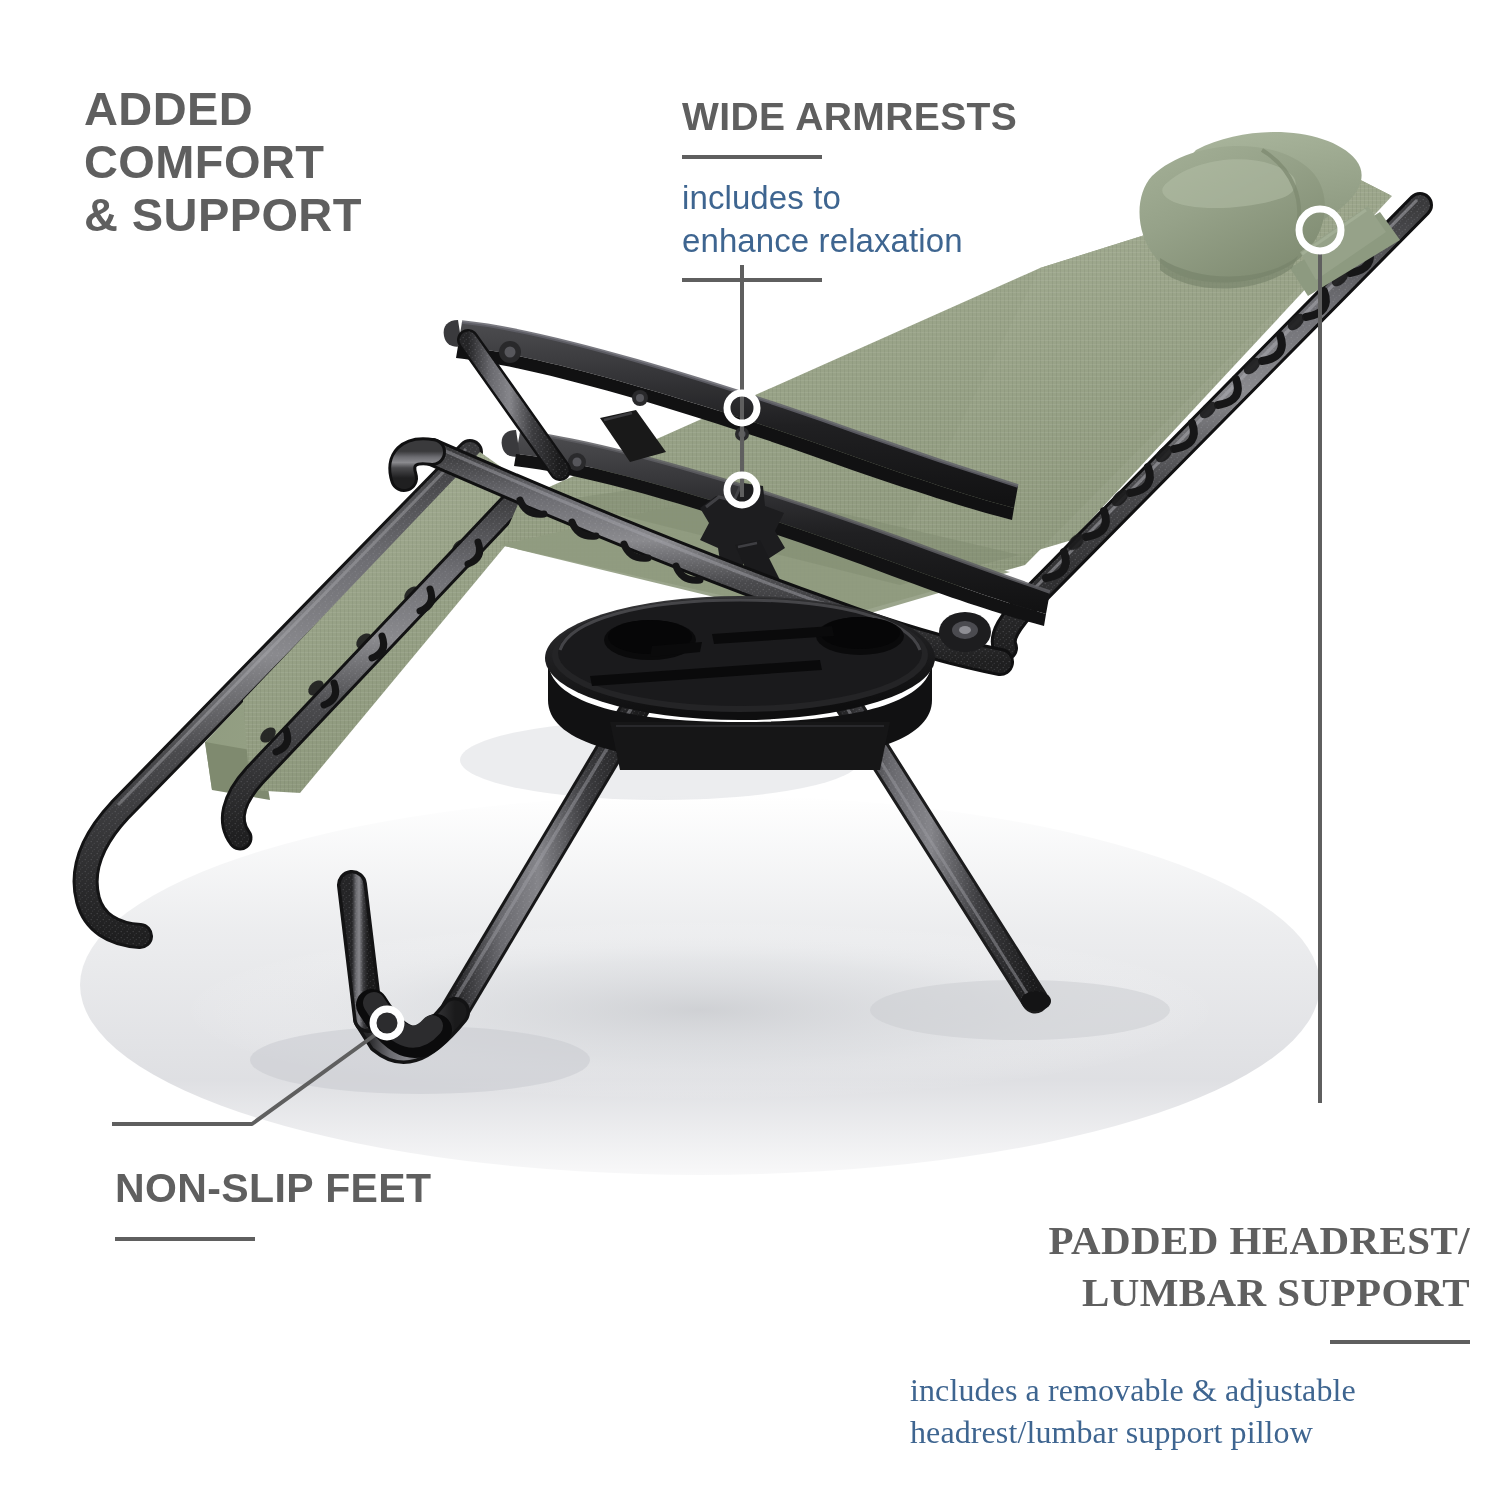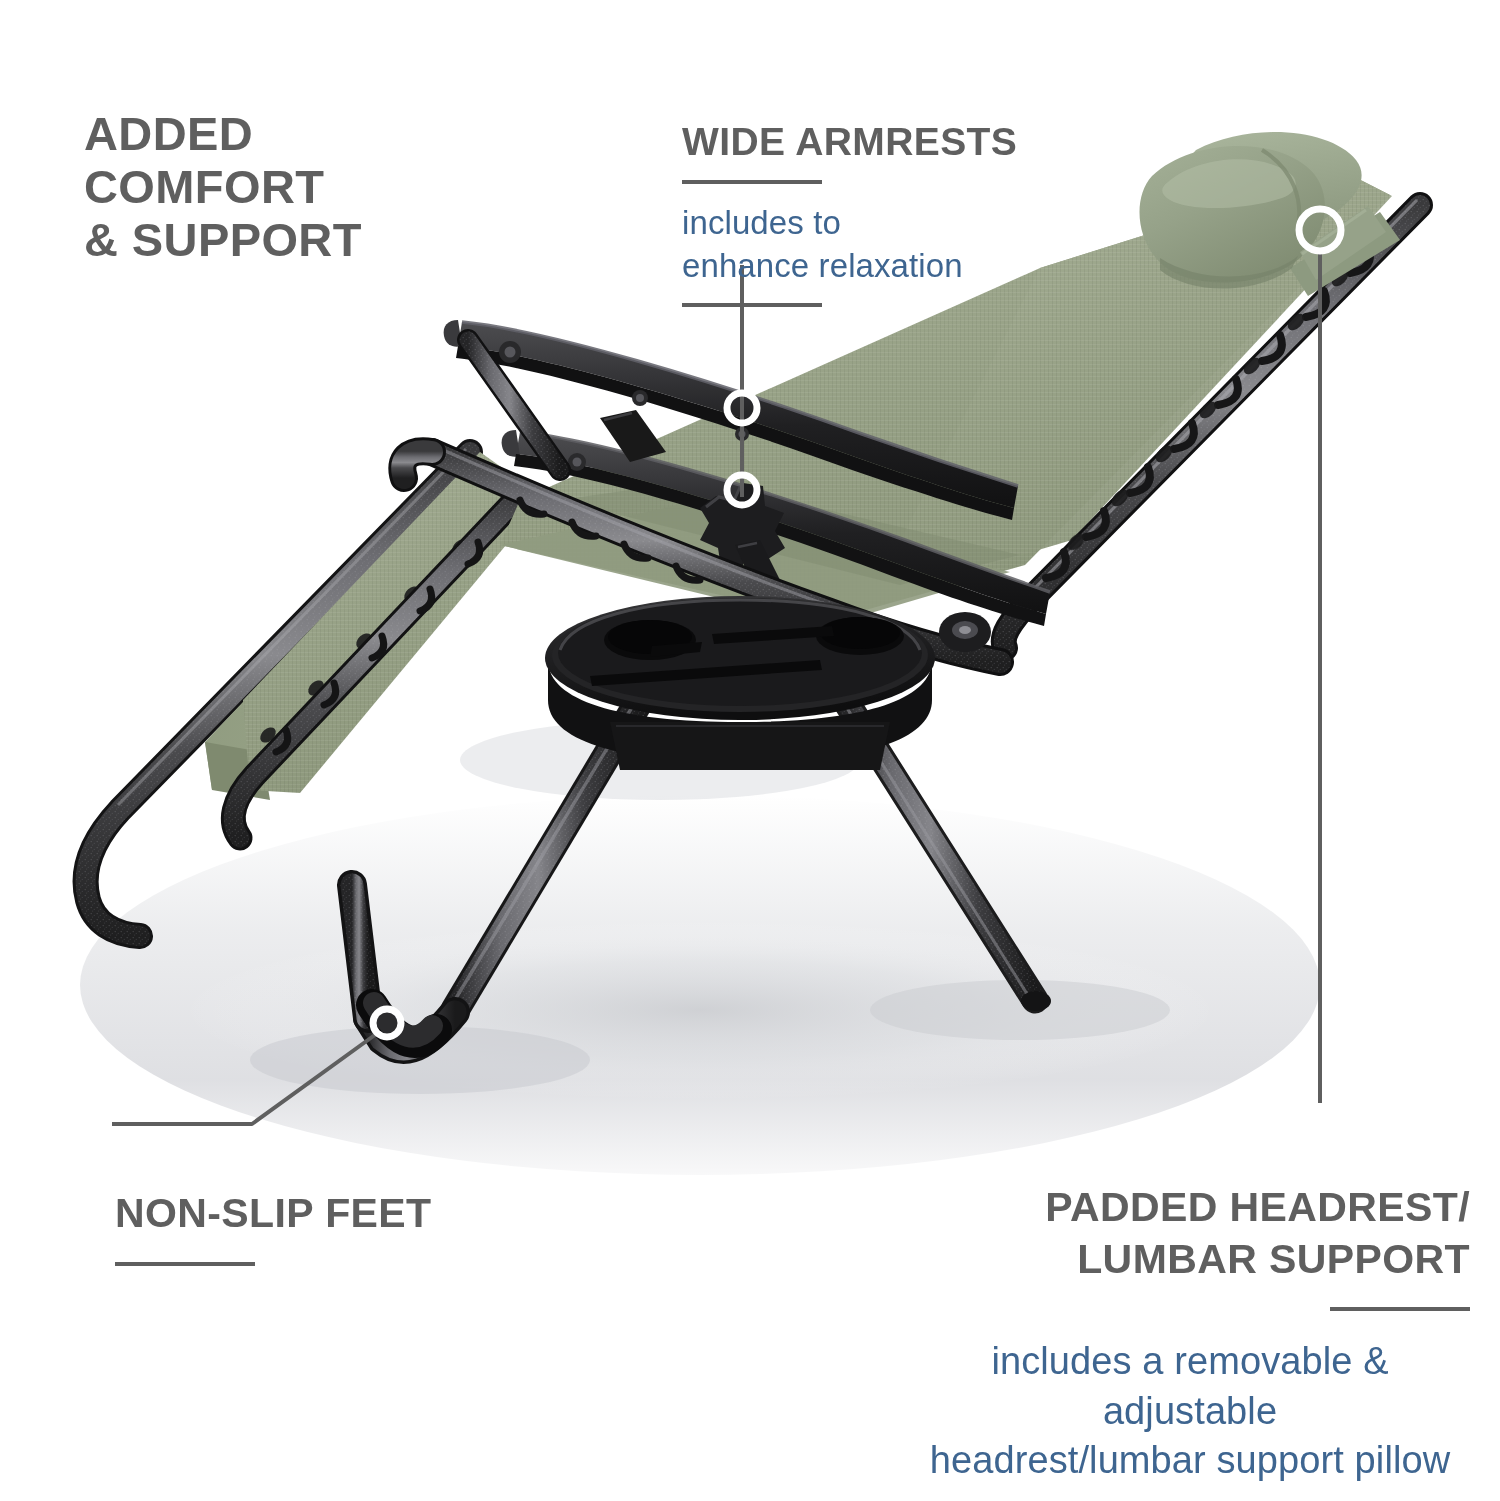--- a/index.html
+++ b/index.html
@@ -20,21 +20,21 @@
 
   
   #product-photo {
     position: absolute;
     left: 0; top: 0;
     width: 1500px;
     height: 1501px;
   }
 
   
-  .callout { position: absolute; margin-top: 25px; }
+  .callout { position: absolute; }
 
   .callout-title {
     color: #5f5f5f;
     font-weight: bold;
     letter-spacing: 0.4px;
     line-height: 1.12;
     margin: 0;
     white-space: pre-line;
   }
   .callout-body {
@@ -64,26 +64,26 @@
   #block-wide-armrests .rule-bottom { width: 140px; margin-top: 16px; }
 
   
   #block-nonslip-feet { left: 115px; top: 1166px; width: 420px; }
   #block-nonslip-feet .callout-title { font-size: 41px; }
   #block-nonslip-feet .rule-top { width: 140px; margin-top: 25px; }
   #block-nonslip-feet .callout-body { font-size: 32px; margin-top: 28px; }
 
   
   #block-padded-headrest {
-    left: 910px; top: 1157px; width: 560px; text-align: right;
+    left: 910px; top: 1215px; width: 560px; text-align: right; font-family: Liberation Serif, serif;
   }
   #block-padded-headrest .callout-title { font-size: 41px; line-height: 1.26; }
   #block-padded-headrest .rule-top { width: 140px; margin: 22px 0 0 auto; }
   #block-padded-headrest .callout-body {
-    font-size: 38px; margin-top: 26px; text-align: center;
+    font-size: 32px; margin-top: 26px; text-align: left;
   }
 
   
   #leader-layer {
     position: absolute;
     left: 0; top: 0;
     width: 1500px; height: 1501px;
     pointer-events: none;
   }
 </style>

